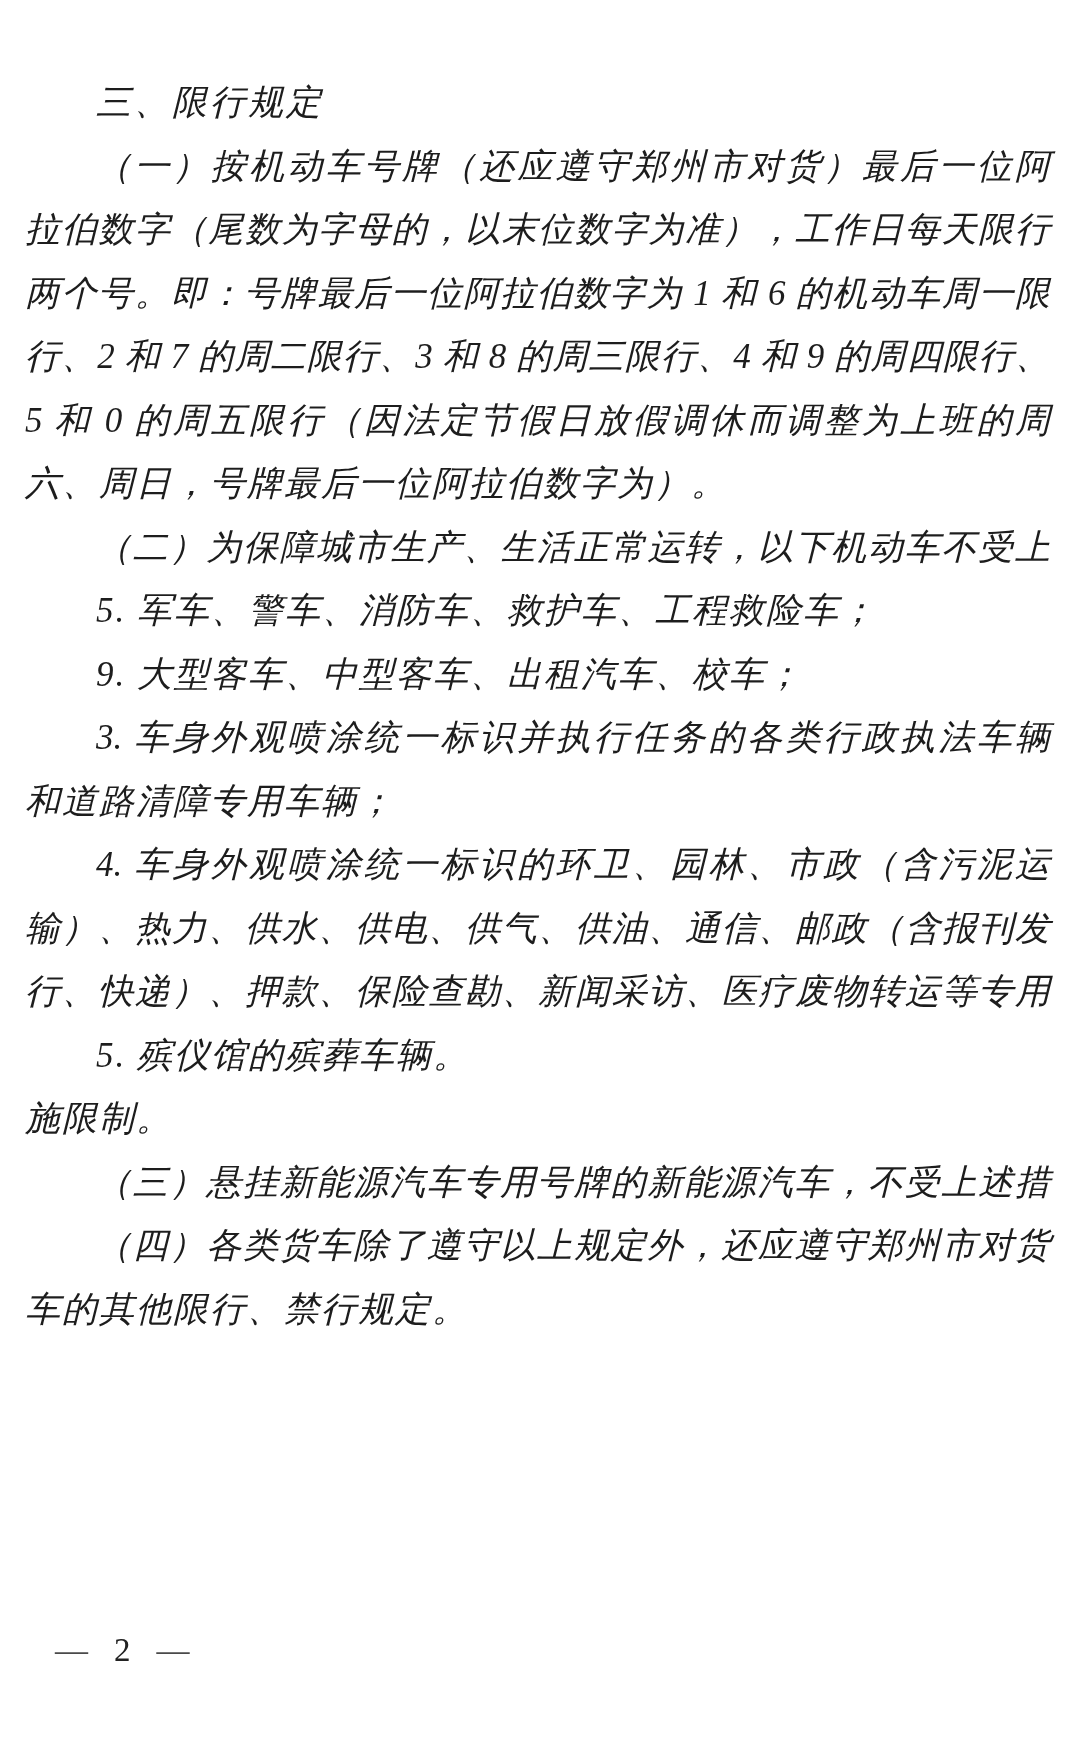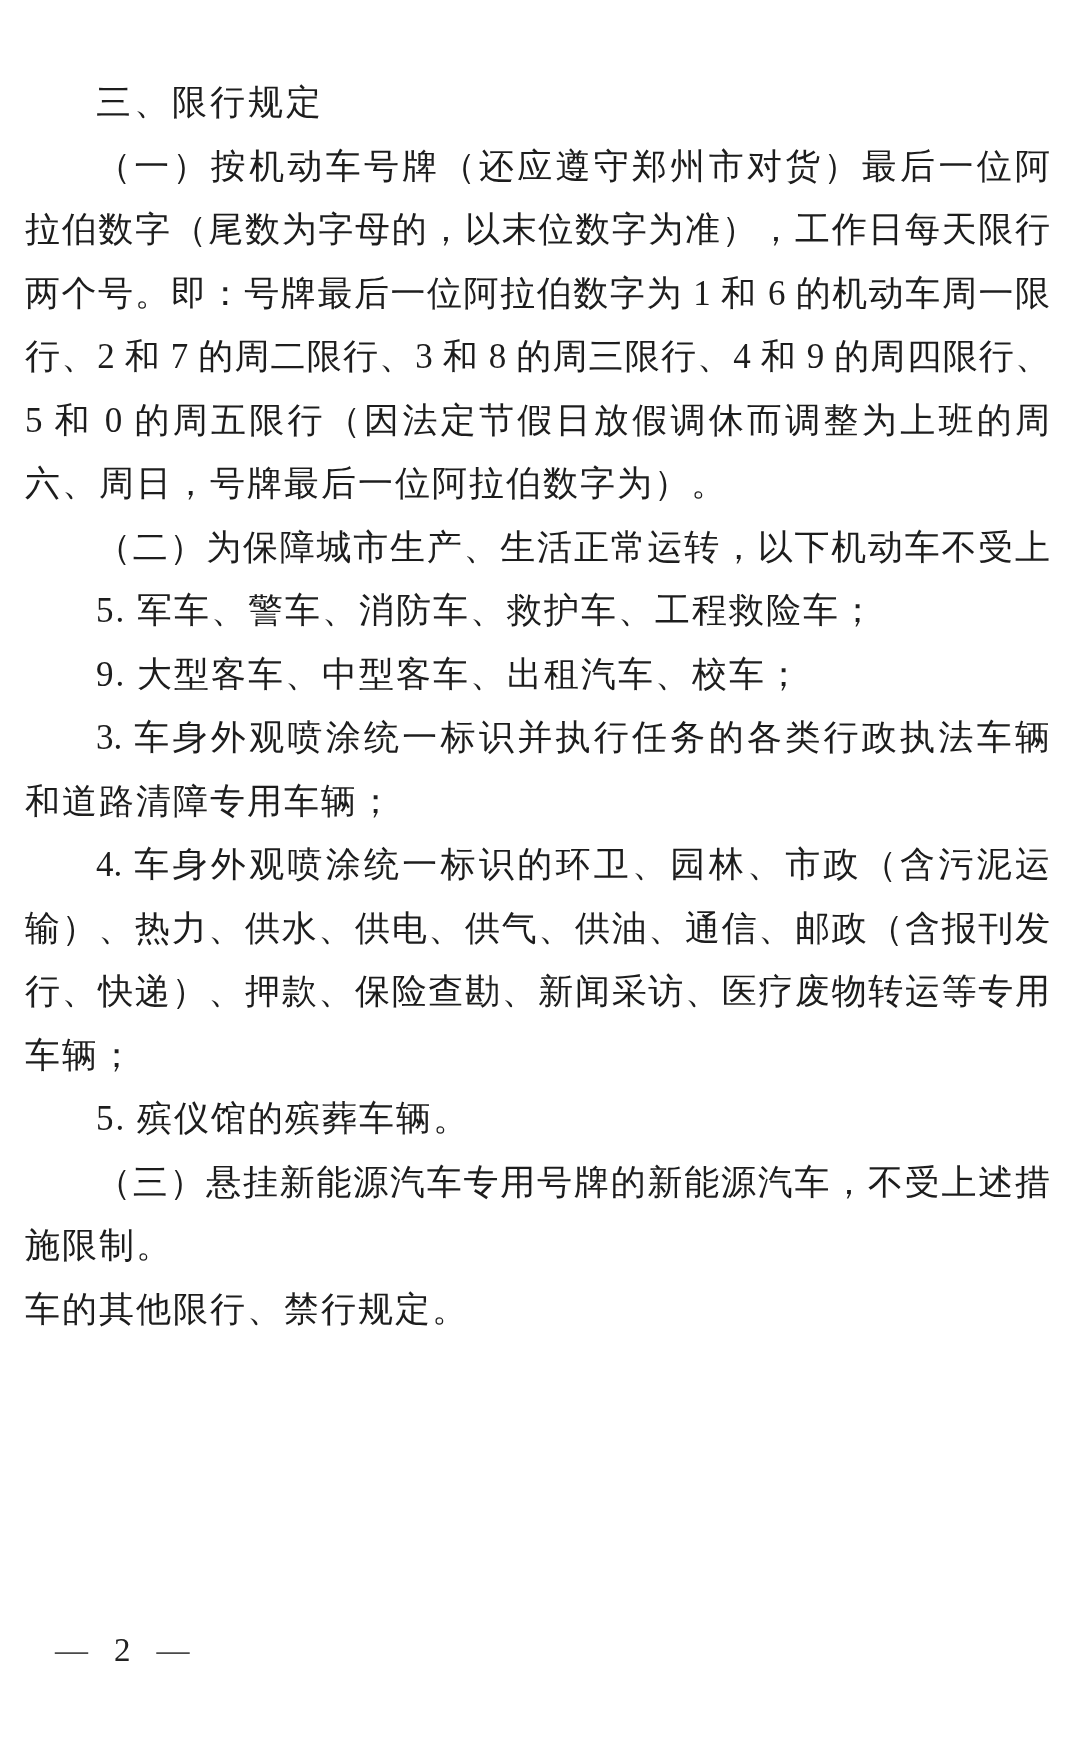--- a/index.html
+++ b/index.html
@@ -14,20 +14,21 @@
     background: #ffffff;
     overflow: hidden;
     font-family: "Liberation Serif", "DejaVu Serif", serif;
     color: #1d1d1d;
   }
   .doc-body {
     position: absolute;
     left: 25px;
     top: 71px;
     width: 1025px;
+    font-style: italic;
   }
   .line {
     font-size: 35px;
     line-height: 63.5px;
     letter-spacing: 2px;
     white-space: pre-wrap;
     color: #1d1d1d;
     -webkit-font-smoothing: antialiased;
   }
   .line.heading {
@@ -73,24 +74,24 @@
       <div class="line justify">5 和 0 的周五限行（因法定节假日放假调休而调整为上班的周</div>
       <div class="line">六、周日，号牌最后一位阿拉伯数字为）。</div>
       <div class="line indent justify">（二）为保障城市生产、生活正常运转，以下机动车不受上</div>
       <div class="line indent">5. 军车、警车、消防车、救护车、工程救险车；</div>
       <div class="line indent">9. 大型客车、中型客车、出租汽车、校车；</div>
       <div class="line indent justify">3. 车身外观喷涂统一标识并执行任务的各类行政执法车辆</div>
       <div class="line">和道路清障专用车辆；</div>
       <div class="line indent justify">4. 车身外观喷涂统一标识的环卫、园林、市政（含污泥运</div>
       <div class="line justify">输）、热力、供水、供电、供气、供油、通信、邮政（含报刊发</div>
       <div class="line justify">行、快递）、押款、保险查勘、新闻采访、医疗废物转运等专用</div>
-      <div class="line">车辆；</div>
       <div class="line indent">5. 殡仪馆的殡葬车辆。</div>
+      <div class="line">施限制。</div>
       <div class="line indent justify">（三）悬挂新能源汽车专用号牌的新能源汽车，不受上述措</div>
-      <div class="line">施限制。</div>
+      <div class="line indent justify">（四）各类货车除了遵守以上规定外，还应遵守郑州市对货</div>
       <div class="line">车的其他限行、禁行规定。</div>
     </div>
   <div class="footer">
     <span class="dash">—</span>
     <span class="num">2</span>
     <span class="dash">—</span>
   </div>
 </div>
 
 </body></html>

